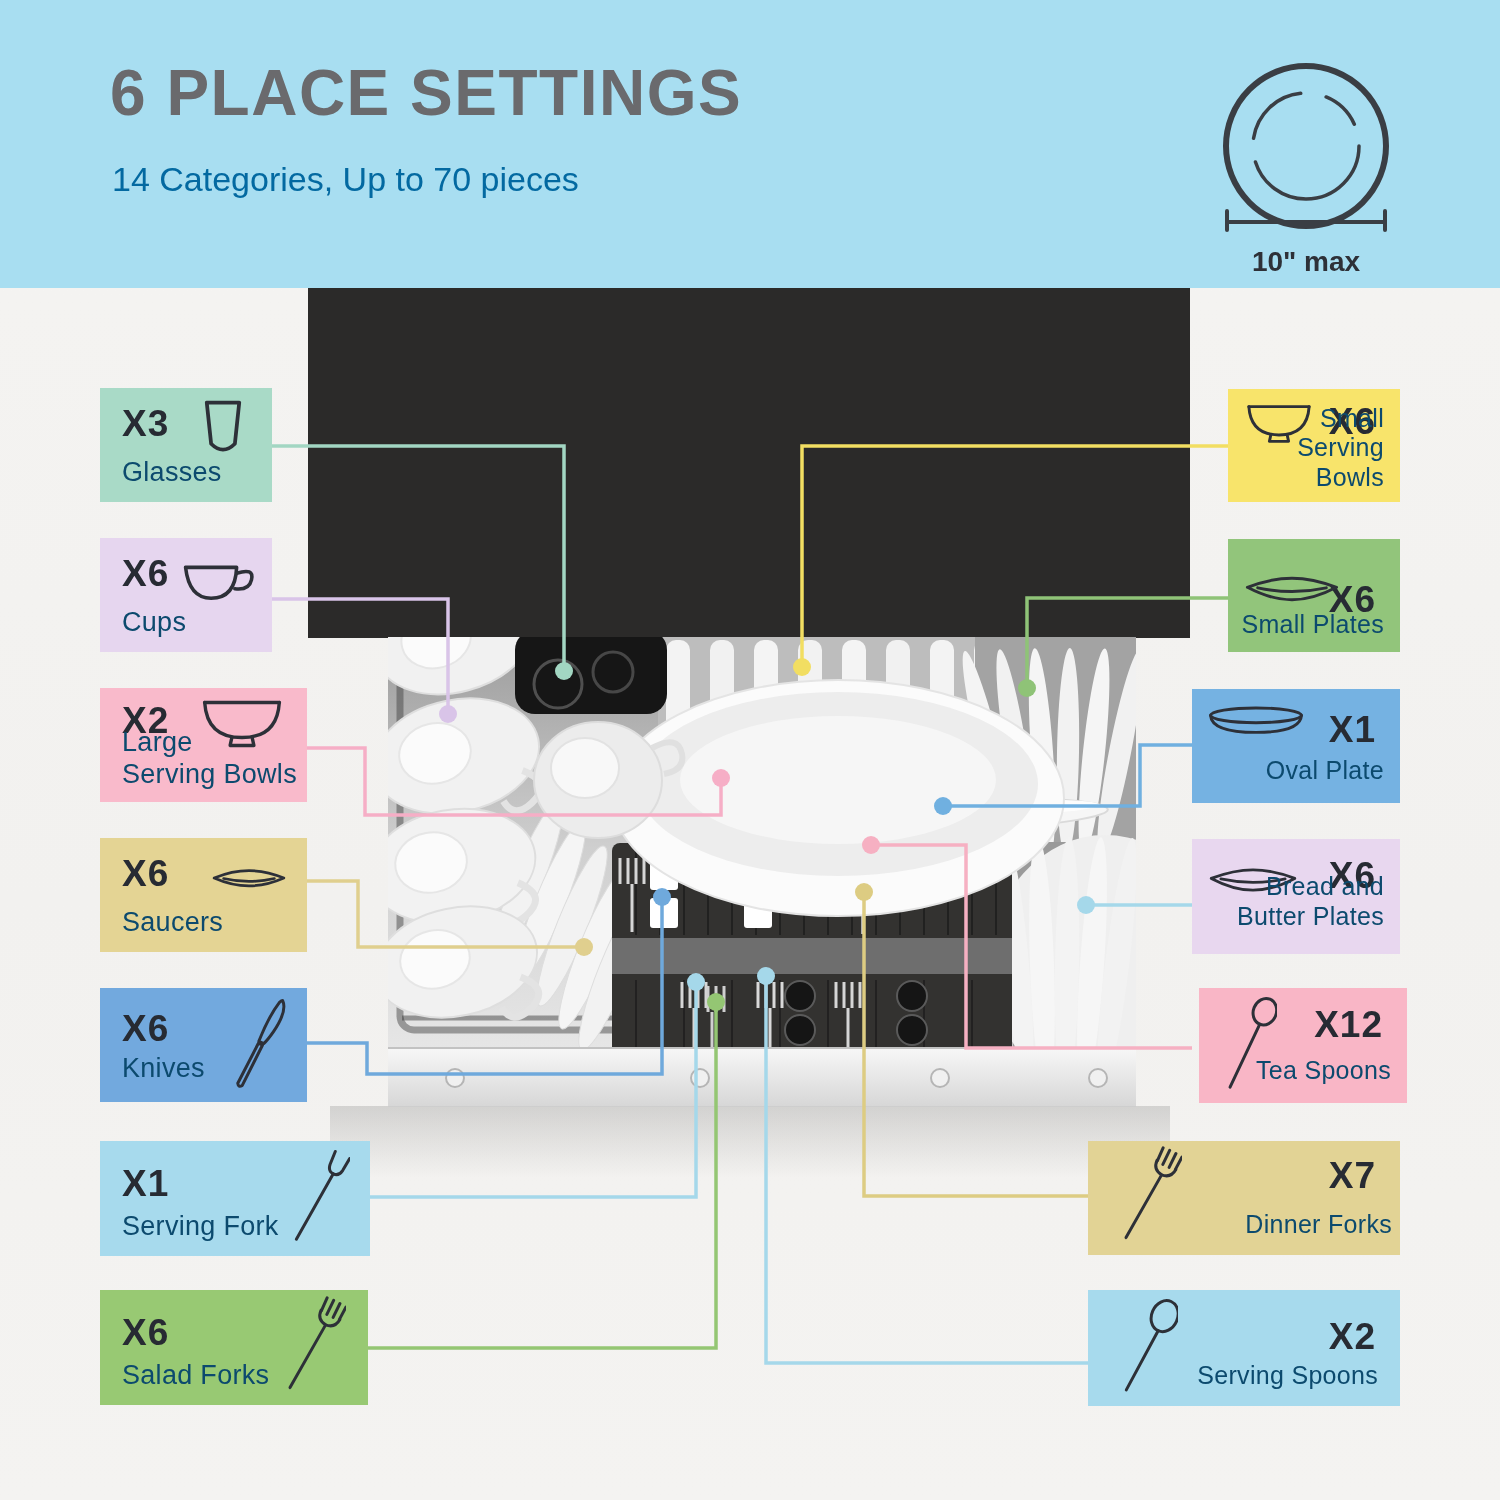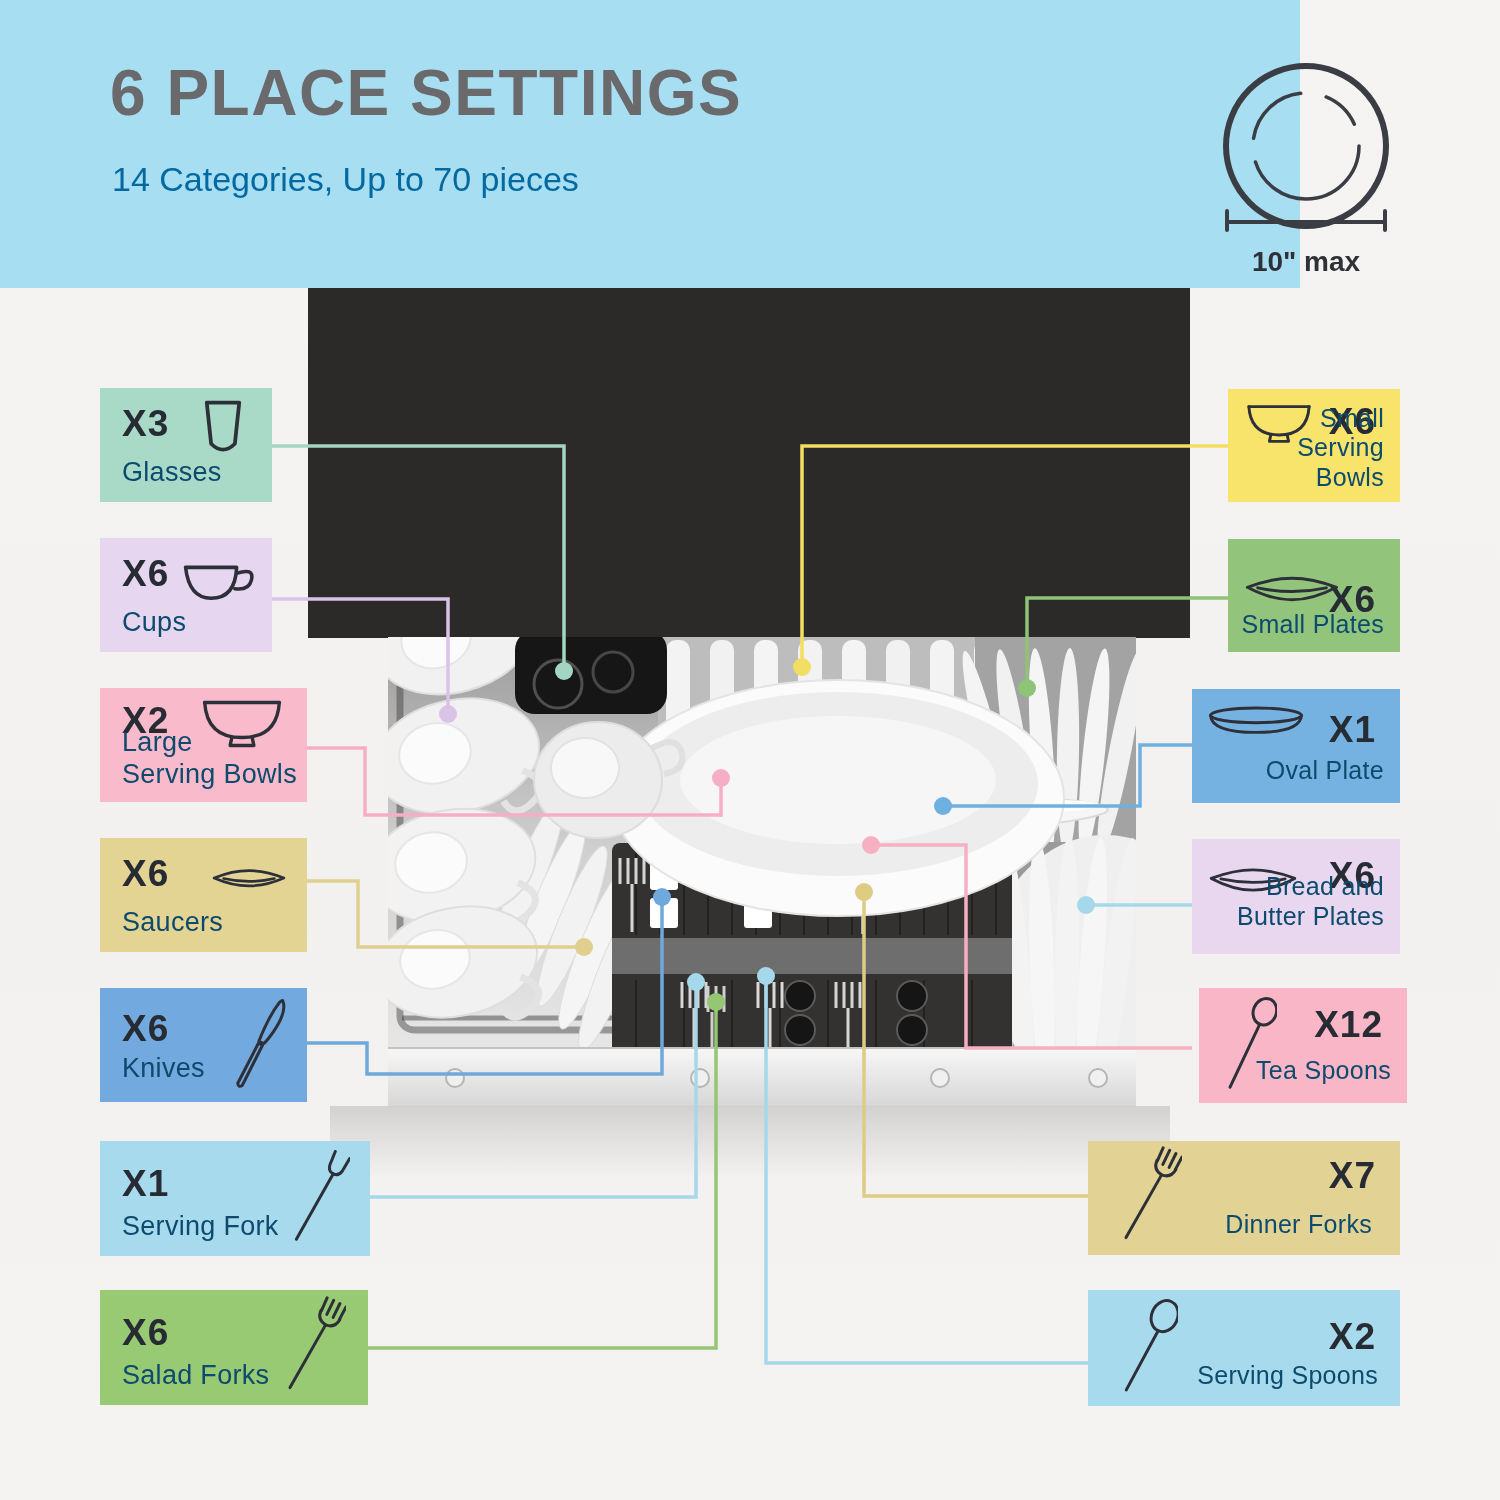--- a/index.html
+++ b/index.html
@@ -2,21 +2,21 @@
 <html><head>
 <meta charset="utf-8">
 <style>
   html,body{margin:0;padding:0;background:#ffffff;}
   .canvas{
     position:relative;width:1500px;height:1500px;overflow:hidden;
     background:linear-gradient(180deg,#f5f4f2 0%,#f2f1ef 60%,#f4f3f1 100%);
     font-family:"Liberation Sans", sans-serif;
   }
   
-  .header{position:absolute;left:0;top:0;width:1252px;height:288px;background:#a8def1;z-index:2;padding-left:48px;}
+  .header{position:absolute;left:0;top:0;width:1500px;height:288px;background:#a8def1;z-index:2;}
   .title{position:absolute;left:110px;top:56px;font-size:64px;font-weight:700;letter-spacing:1.5px;color:#6a6a6d;}
   .subtitle{position:absolute;left:112px;top:160px;font-size:34px;font-weight:400;color:#0369a1;}
   .plate-max{position:absolute;left:1221px;top:46px;width:170px;text-align:center;}
   .plate-max-label{margin-top:4px;font-size:28px;font-weight:700;color:#2e3138;}
   
   .photo-svg{position:absolute;left:0;top:0;z-index:1;}
   
   .box{position:absolute;z-index:3;}
   .box .count{position:absolute;font-size:37px;font-weight:700;letter-spacing:1px;color:#272b33;}
   .box .name{position:absolute;font-size:27px;color:#0c4a6e;white-space:pre-line;line-height:1.18;letter-spacing:.3px;}
@@ -50,21 +50,21 @@
   .b6 .icon{right:20px;top:5px;}
   .b6 .count{top:22px;} 
   .b7 .icon{right:22px;top:5px;}
   .b7 .count{top:22px;}
   .b3 .count{top:12px;} .b3 .name{bottom:11px;}
   .b8 .icon{left:18px;top:14px;} .b8 .count{top:12px;} .b8 .name{bottom:10px;}
   .b9 .icon{left:16px;top:36px;} .b9 .count{top:40px;} .b9 .name{bottom:13px;}
   .b10 .icon{left:14px;top:16px;} .b10 .count{top:20px;} .b10 .name{bottom:18px;}
   .b11 .icon{left:16px;top:28px;} .b11 .count{top:16px;} .b11 .name{bottom:23px;margin-left:8px;}
   .b12 .icon{left:26px;top:6px;} .b12 .count{top:16px;} .b12 .name{bottom:18px;}
-  .b13 .icon{left:34px;top:4px;} .b13 .count{top:14px;} .b13 .name{bottom:16px;right:28px;}
+  .b13 .icon{left:34px;top:4px;} .b13 .count{top:14px;} .b13 .name{bottom:16px;right:8px;}
   .b14 .icon{left:34px;top:6px;} .b14 .count{top:26px;} .b14 .name{bottom:16px;right:22px;}
   .icon svg{display:block;}
 </style>
 </head>
 <body>
 
 <div class="canvas">
 
   <div class="header">
     <div class="title">6 PLACE SETTINGS</div>

